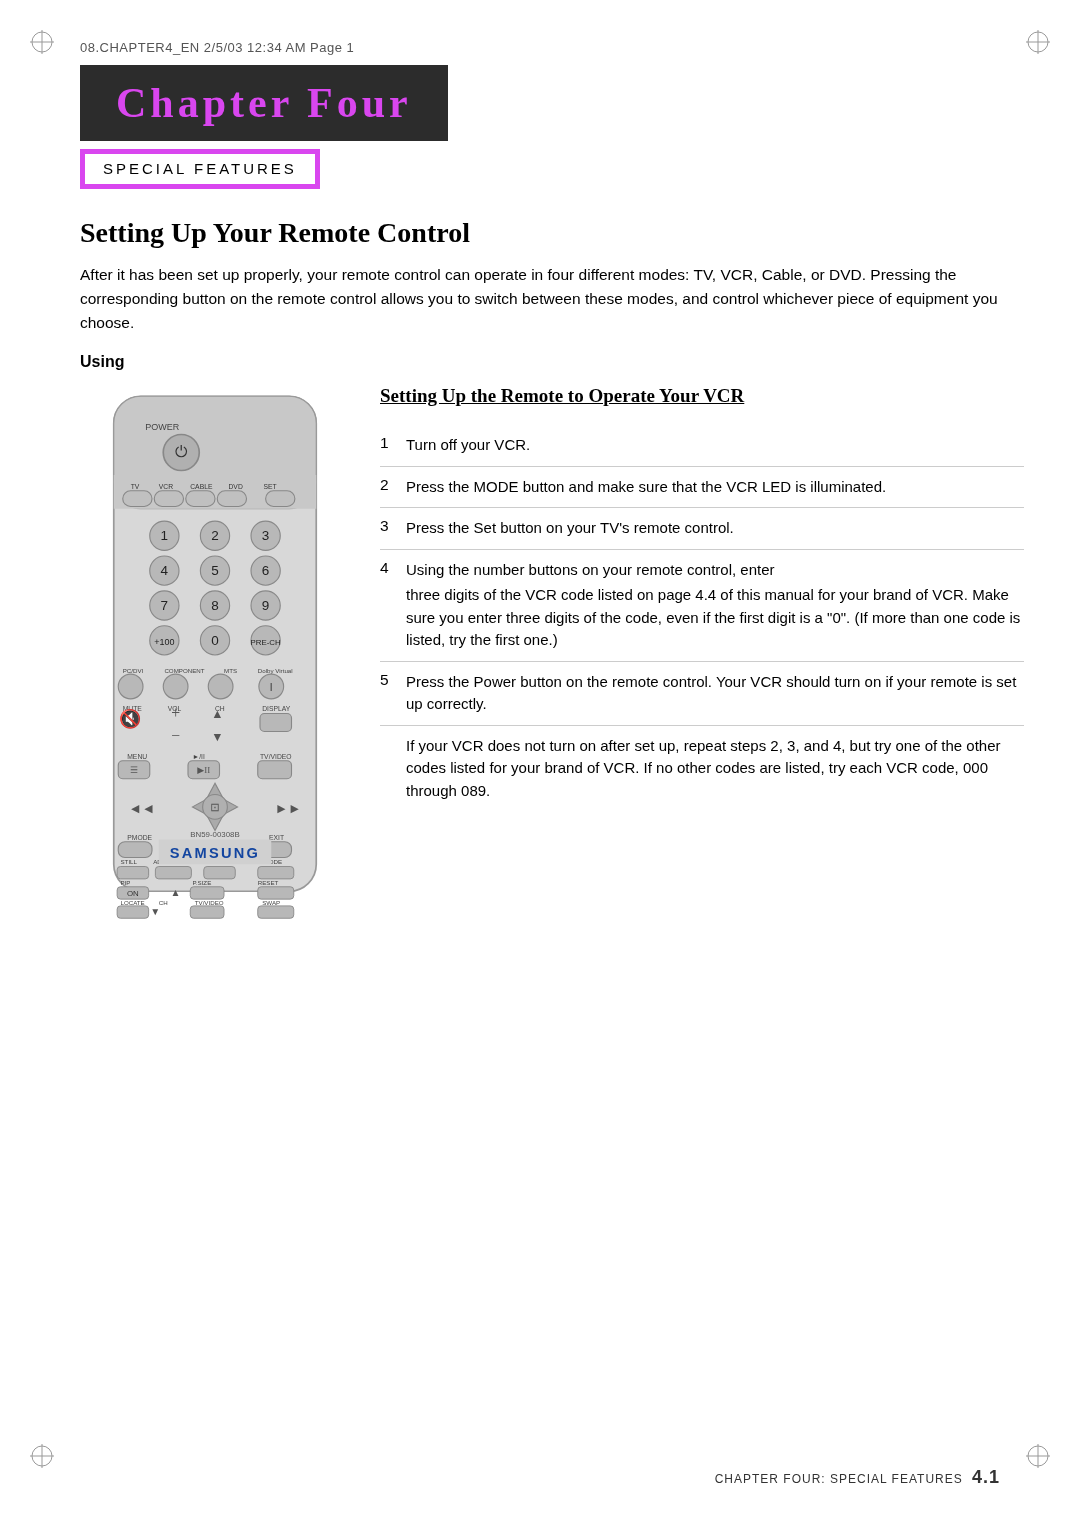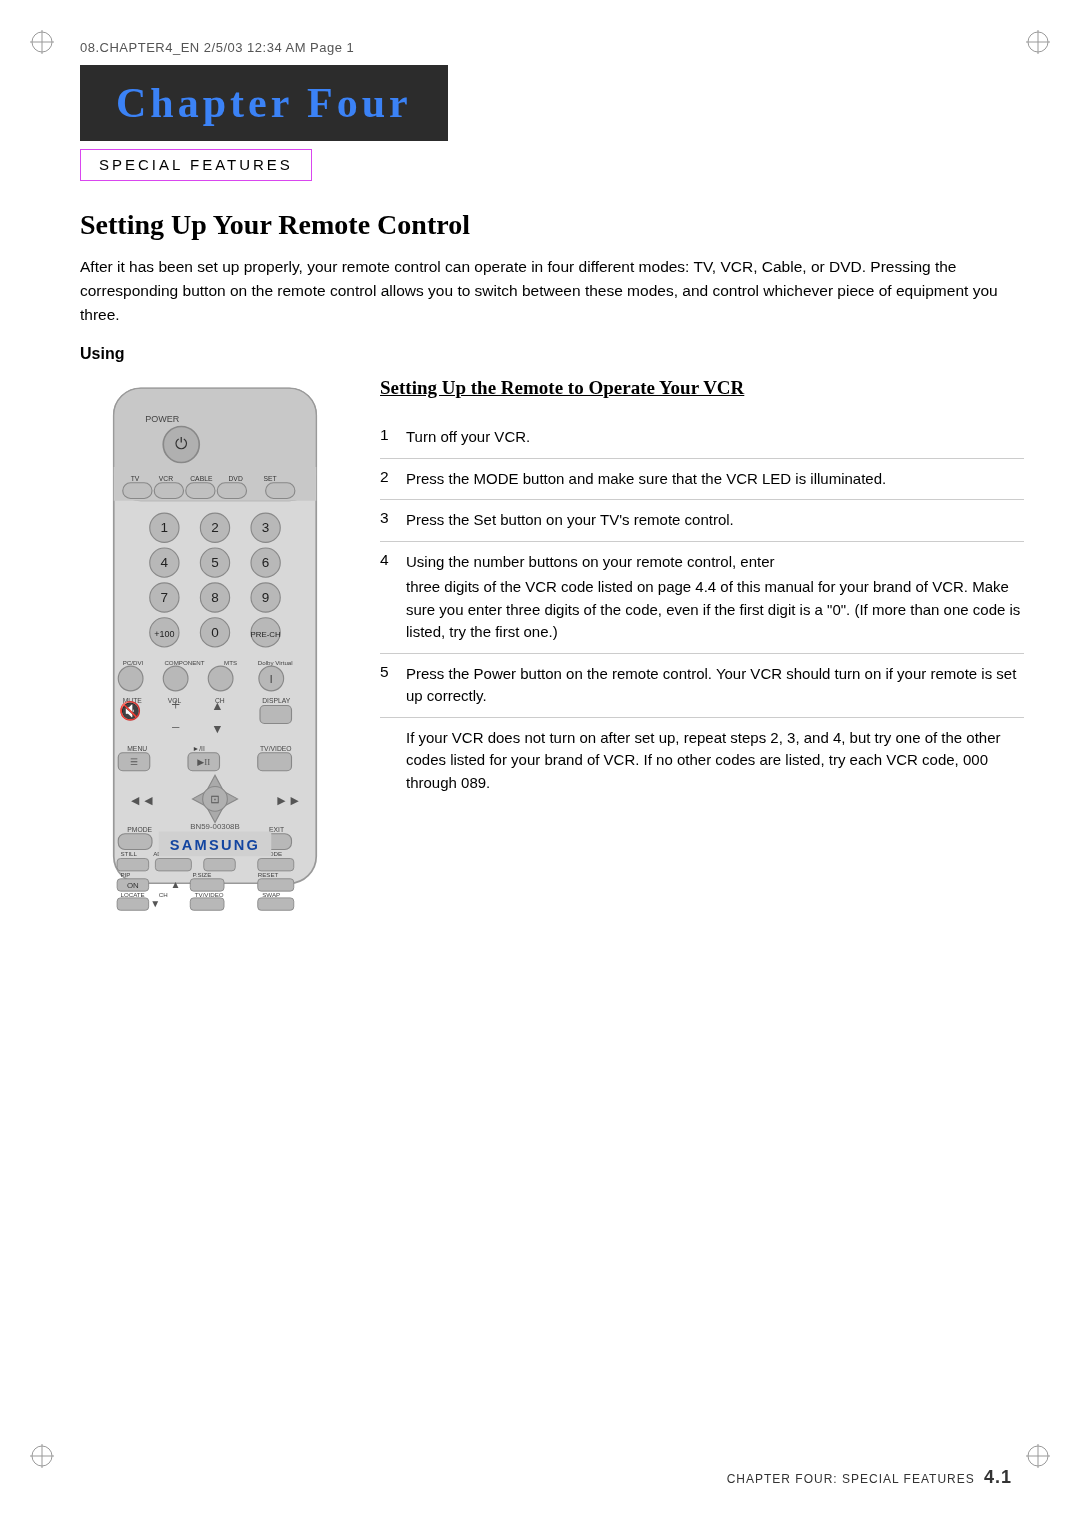--- a/index.html
+++ b/index.html
@@ -49,26 +49,26 @@
       color: #fff;
       display: inline-block;
       padding: 14px 36px 14px 36px;
       margin-bottom: 0;
     }
     .chapter-box h1 {
       font-family: 'Times New Roman', Times, serif;
       font-size: 42px;
       font-weight: bold;
       letter-spacing: 4px;
-      color: #3b82f6;
+      color: #d946ef;
     }
 
     
     .special-features-box {
-      border: 1px solid #d946ef;
+      border: 5px solid #d946ef;
       display: inline-block;
       padding: 6px 18px;
       margin-top: 8px;
       margin-bottom: 28px;
     }
     .special-features-box span {
       font-family: Arial, sans-serif;
       font-size: 15px;
       letter-spacing: 3px;
       text-transform: uppercase;
@@ -176,21 +176,21 @@
     }
     .bottom-note-text {
       font-size: 15px;
       line-height: 1.5;
     }
 
     
     .page-footer {
       position: absolute;
       bottom: 40px;
-      right: 68px;
+      right: 80px;
       font-family: Arial, sans-serif;
       font-size: 13px;
       color: #333;
       letter-spacing: 1px;
     }
     .page-footer .page-num {
       font-weight: bold;
       font-size: 18px;
     }
 
@@ -248,21 +248,21 @@
   </div>
   <br>
   <div class="special-features-box">
     <span>Special Features</span>
   </div>
 
   
   <h2 class="section-title">Setting Up Your Remote Control</h2>
 
   
-  <p class="intro-para">After it has been set up properly, your remote control can operate in four different modes: TV, VCR, Cable, or DVD. Pressing the corresponding button on the remote control allows you to switch between these modes, and control whichever piece of equipment you three.</p>
+  <p class="intro-para">After it has been set up properly, your remote control can operate in four different modes: TV, VCR, Cable, or DVD. Pressing the corresponding button on the remote control allows you to switch between these modes, and control whichever piece of equipment you choose.</p>
 
   
   <div class="note-section">
     <div class="note-title">Using</div>
   </div>
 
   
   <div class="two-col">
 
     <div class="remote-col">

